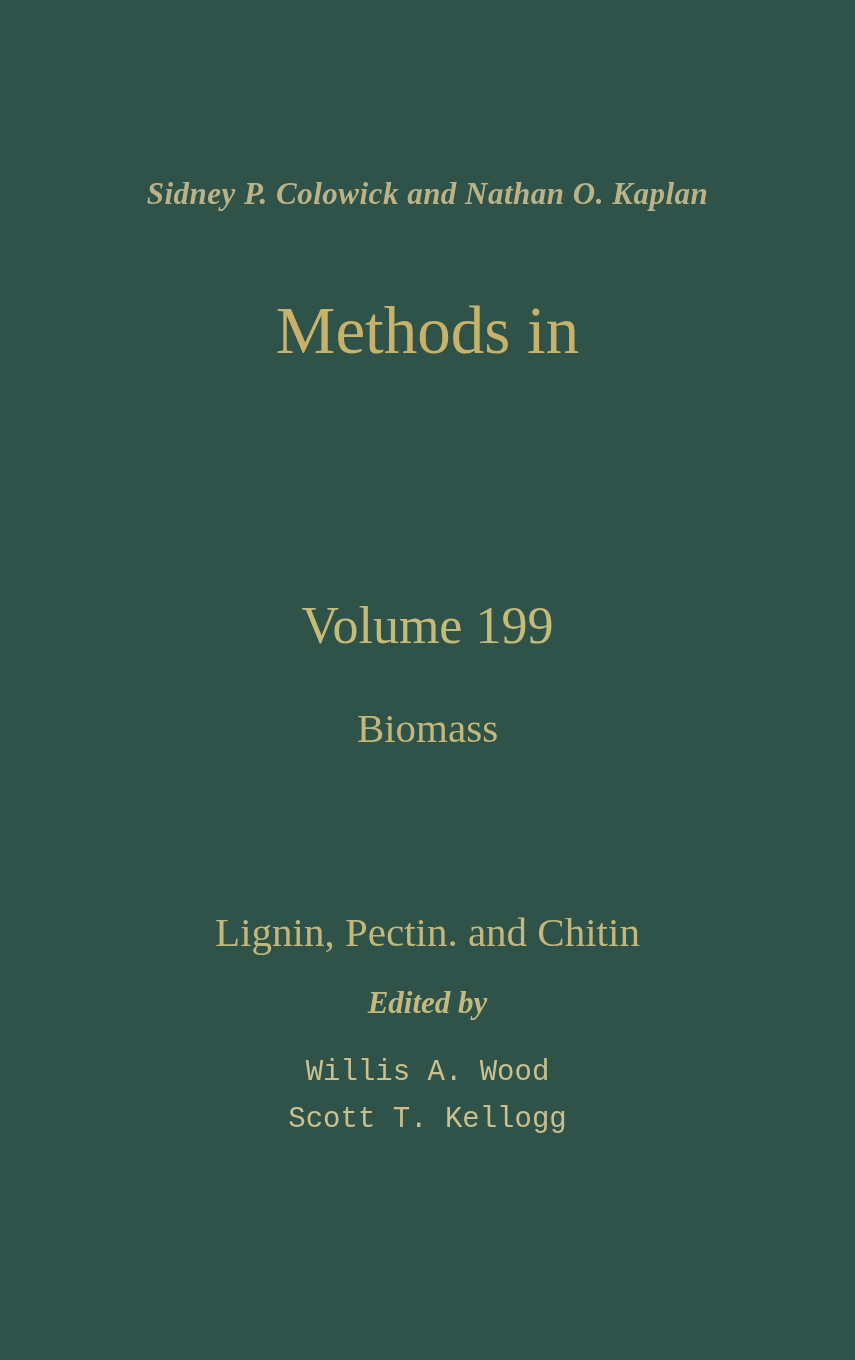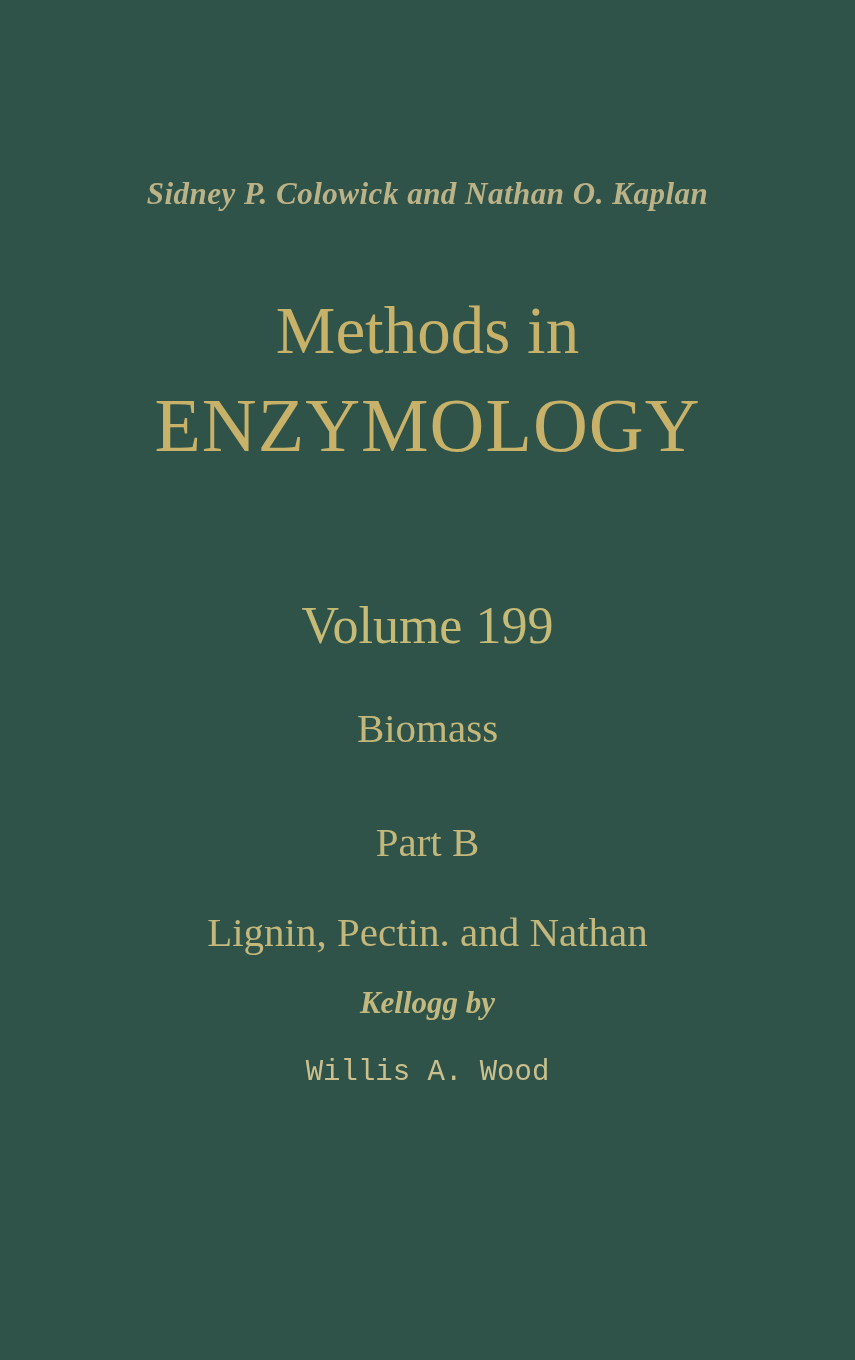--- a/index.html
+++ b/index.html
@@ -71,27 +71,26 @@
   .editor2 { top: 1103px; }
 </style>
 </head>
 <body>
 
 <div class="cover">
   <div class="line series-editors">Sidney P. Colowick and Nathan O. Kaplan</div>
 
   <div class="line title-line1">Methods in</div>
 
-  <div class="line title-line2">ENZYMOLOGY</div>
 
   <div class="line volume">Volume 199</div>
 
   <div class="line subtitle subtitle1">Biomass</div>
 
-  <div class="line subtitle subtitle2">Part B</div>
 
-  <div class="line subtitle subtitle3">Lignin, Pectin. and Nathan</div>
+  <div class="line subtitle subtitle3">Lignin, Pectin. and Chitin</div>
 
-  <div class="line edited-by">Kellogg by</div>
+  <div class="line edited-by">Edited by</div>
 
   <div class="line editor editor1">Willis A. Wood</div>
 
+  <div class="line editor editor2">Scott T. Kellogg</div>
 </div>
 
 </body></html>

